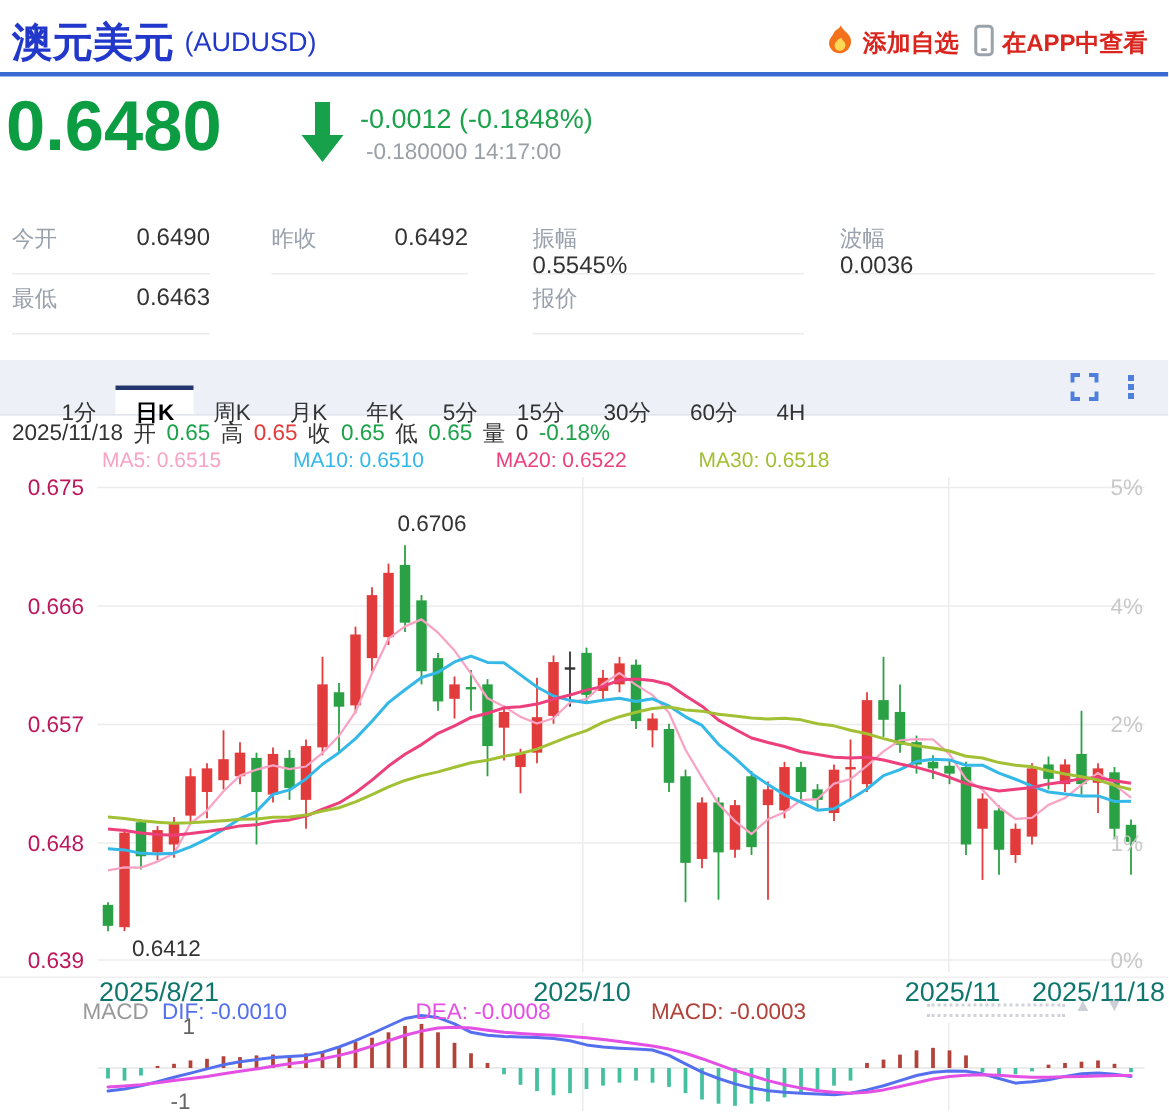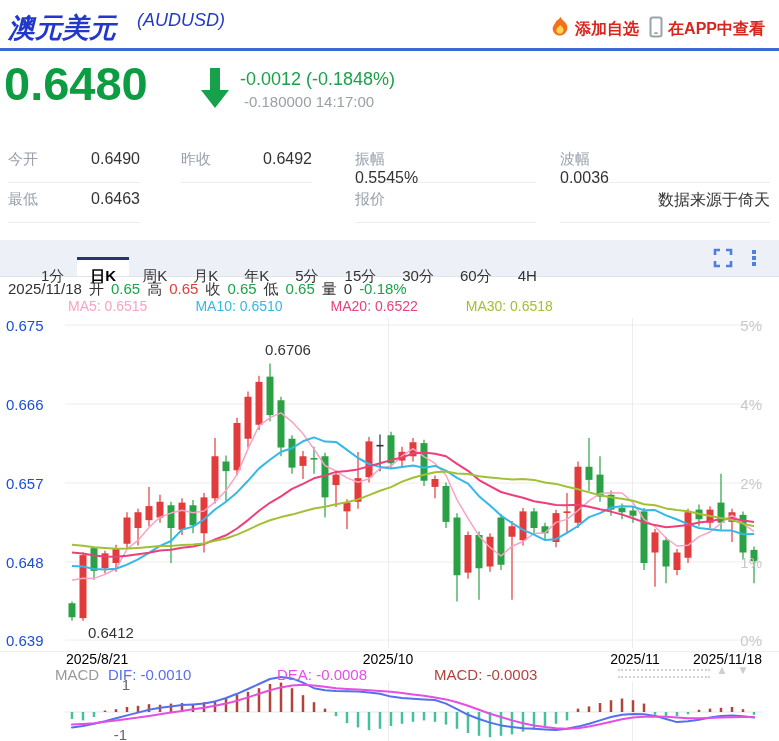--- a/index.html
+++ b/index.html
@@ -1,20 +1,20 @@
 <!DOCTYPE html>
 <html style="--title-blue: #2138cb; --divider: #3a6ad4; --link-red: #d9251d; --price-green: #0c9c41; --tab-border: #24366e; --ma5: #f8a3c4; --ma10: #33b8e8; --ma20: #ec3f7c; --ma30: #a2c034; --dif: #5570ee; --dea: #e44fe4; --histup: #b2433a;"><head>
 <meta charset="utf-8">
 <style>
   html,body{margin:0;padding:0;background:#fff;}
   .page{position:relative;width:779px;height:741px;overflow:hidden;background:#fff;
         font-family:"Liberation Sans","DejaVu Sans",sans-serif;}
   .abs{position:absolute;}
   
-  .hdr{position:absolute;left:8px;top:10px;display:flex;align-items:flex-start;gap:21px;font-style:italic;}
+  .hdr{position:absolute;left:8px;top:10px;display:flex;align-items:center;gap:7px;}
   .hdr-title{font-size:27px;font-weight:bold;color:var(--title-blue,#2138cb);}
   .hdr-sub{font-size:18px;color:var(--title-blue,#2138cb);}
   .hdr-links{position:absolute;top:16px;right:14px;display:flex;align-items:center;gap:10px;}
   .hdr-link{display:flex;align-items:center;gap:5px;font-size:16px;font-weight:bold;
             color:var(--link-red,#d9251d);cursor:pointer;}
   .divider{position:absolute;left:0;top:48px;width:779px;height:3px;background:var(--divider,#3a6ad4);}
   
   .big-price{position:absolute;left:4px;top:56px;font-size:47px;font-weight:bold;color:var(--price-green,#0c9c41);}
   .chg{position:absolute;left:240px;top:69px;font-size:18px;color:#1aa24b;}
   .chg-sub{position:absolute;left:244px;top:93px;font-size:15px;color:#9aa0a6;}
@@ -29,23 +29,23 @@
   .tab{padding:0 13px;line-height:37px;font-size:15px;color:#333;cursor:pointer;box-sizing:border-box;margin-top:17px;}
   .tab.active{background:#fff;border-top:3px solid var(--tab-border,#24366e);line-height:31px;font-weight:bold;color:#000;}
   .tab-icons{position:absolute;right:22px;top:8px;display:flex;gap:18px;align-items:center;}
   
   .info1{position:absolute;left:8px;top:280px;font-size:15px;display:flex;gap:7px;color:#333;}
   .info2{position:absolute;left:68px;top:298px;font-size:14px;display:flex;gap:48px;}
   .g{color:#1ba24a;} .r{color:#e23b3b;} .k{color:#333;}
   .c-ma5{color:var(--ma5,#f8a3c4);} .c-ma10{color:var(--ma10,#33b8e8);}
   .c-ma20{color:var(--ma20,#ec3f7c);} .c-ma30{color:var(--ma30,#a2c034);}
   
-  .ytick{position:absolute;left:6px;width:50px;text-align:left;font-size:15px;color:#1d4ed8;}
+  .ytick{position:absolute;left:6px;width:50px;text-align:right;font-size:15px;color:#be185d;}
   .ptick{position:absolute;left:718px;width:44px;text-align:right;font-size:15px;color:#c9c9c9;}
-  .xdate{position:absolute;top:651px;font-size:14px;color:#000000;}
+  .xdate{position:absolute;top:651px;font-size:18px;color:#0f766e;}
   .anno{position:absolute;font-size:15px;color:#333;}
   .macd-row{position:absolute;top:666px;font-size:15px;}
   .mlab1{left:55px;color:#999;} .mlab2{left:108px;color:var(--dif,#5570ee);}
   .mlab3{left:277px;color:var(--dea,#e44fe4);} .mlab4{left:434px;color:var(--histup,#b2433a);}
   .mytick{position:absolute;width:30px;text-align:right;font-size:15px;color:#666;}
   .dotstrip{position:absolute;left:618px;top:669px;width:92px;height:5px;
             border-top:2px dotted #d0d3d8;border-bottom:2px dotted #d0d3d8;cursor:pointer;}
   .tri{position:absolute;top:663px;font-size:12px;color:#ccd0d6;cursor:pointer;}
   .watermark{position:absolute;left:594px;top:331px;z-index:0;color:#dcdfe4;line-height:1.05;}
   .wm1{font-size:21px;font-weight:bold;font-style:italic;letter-spacing:1px;}
@@ -320,23 +320,20 @@
     <span class="vl">0.0036</span>
   </div>
   <div class="cell lbl" style="left:8px;top:190px;width:132px;">
     <span class="lb">最低</span>
     <span class="vl">0.6463</span>
   </div>
   <div class="cell lbl" style="left:355px;top:190px;width:181px;">
     <span class="lb">报价</span>
     <span class="vl"></span>
   </div>
-  <div class="cell lbl" style="left:560px;top:190px;width:210px;justify-content:flex-end;">
-    <span class="vl">数据来源于倚天</span>
-  </div>
 
   <div class="tabbar lbl">
     <div class="tab">1分</div>
     <div class="tab active">日K</div>
     <div class="tab">周K</div>
     <div class="tab">月K</div>
     <div class="tab">年K</div>
     <div class="tab">5分</div>
     <div class="tab">15分</div>
     <div class="tab">30分</div>

